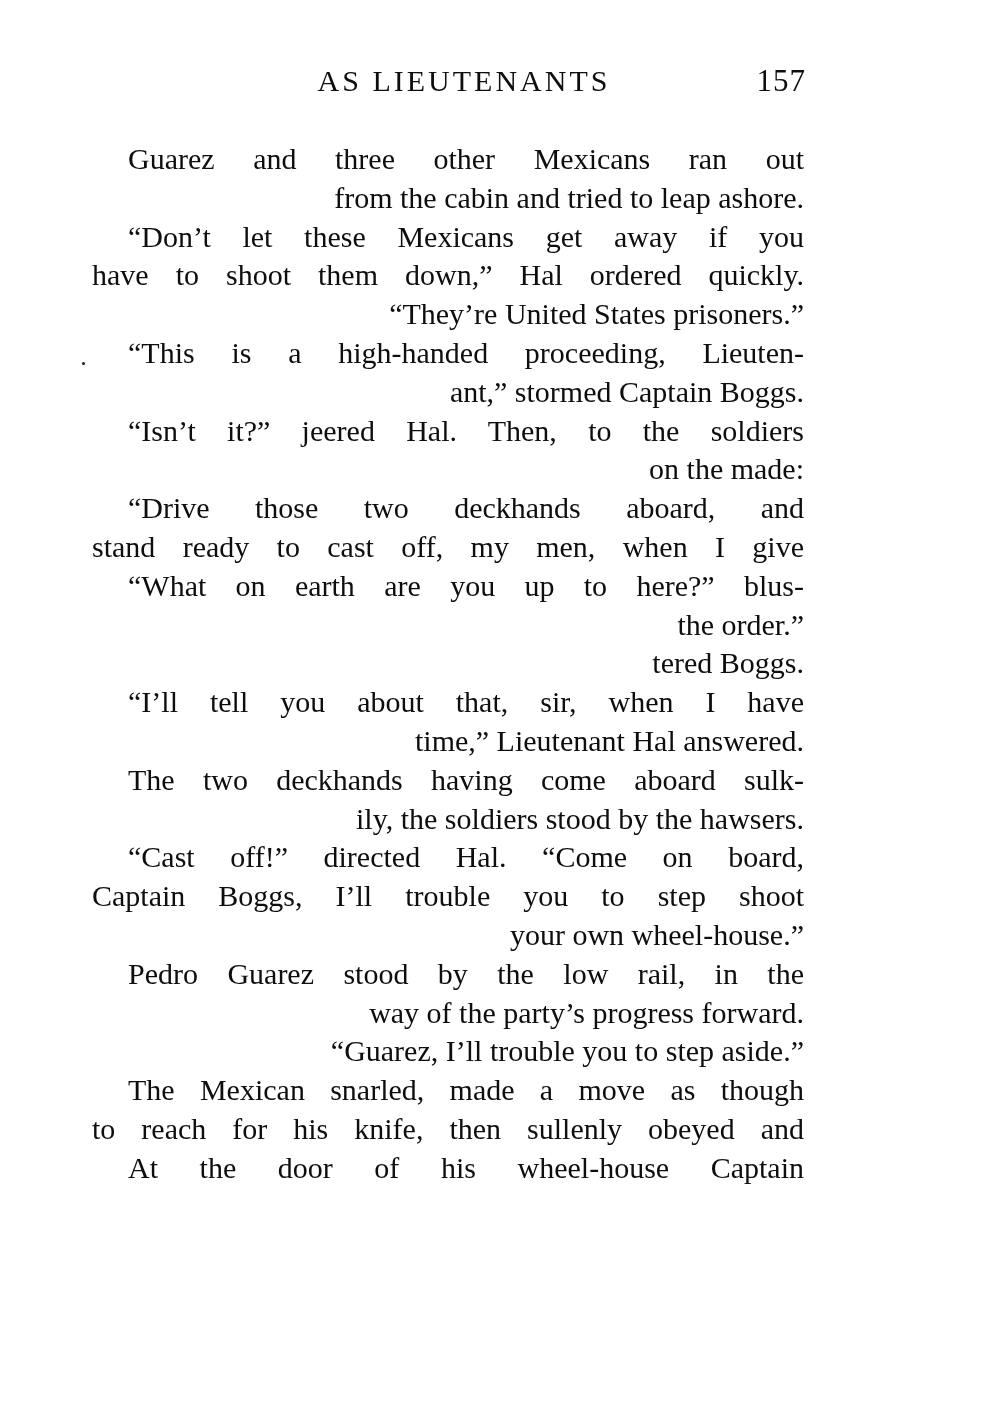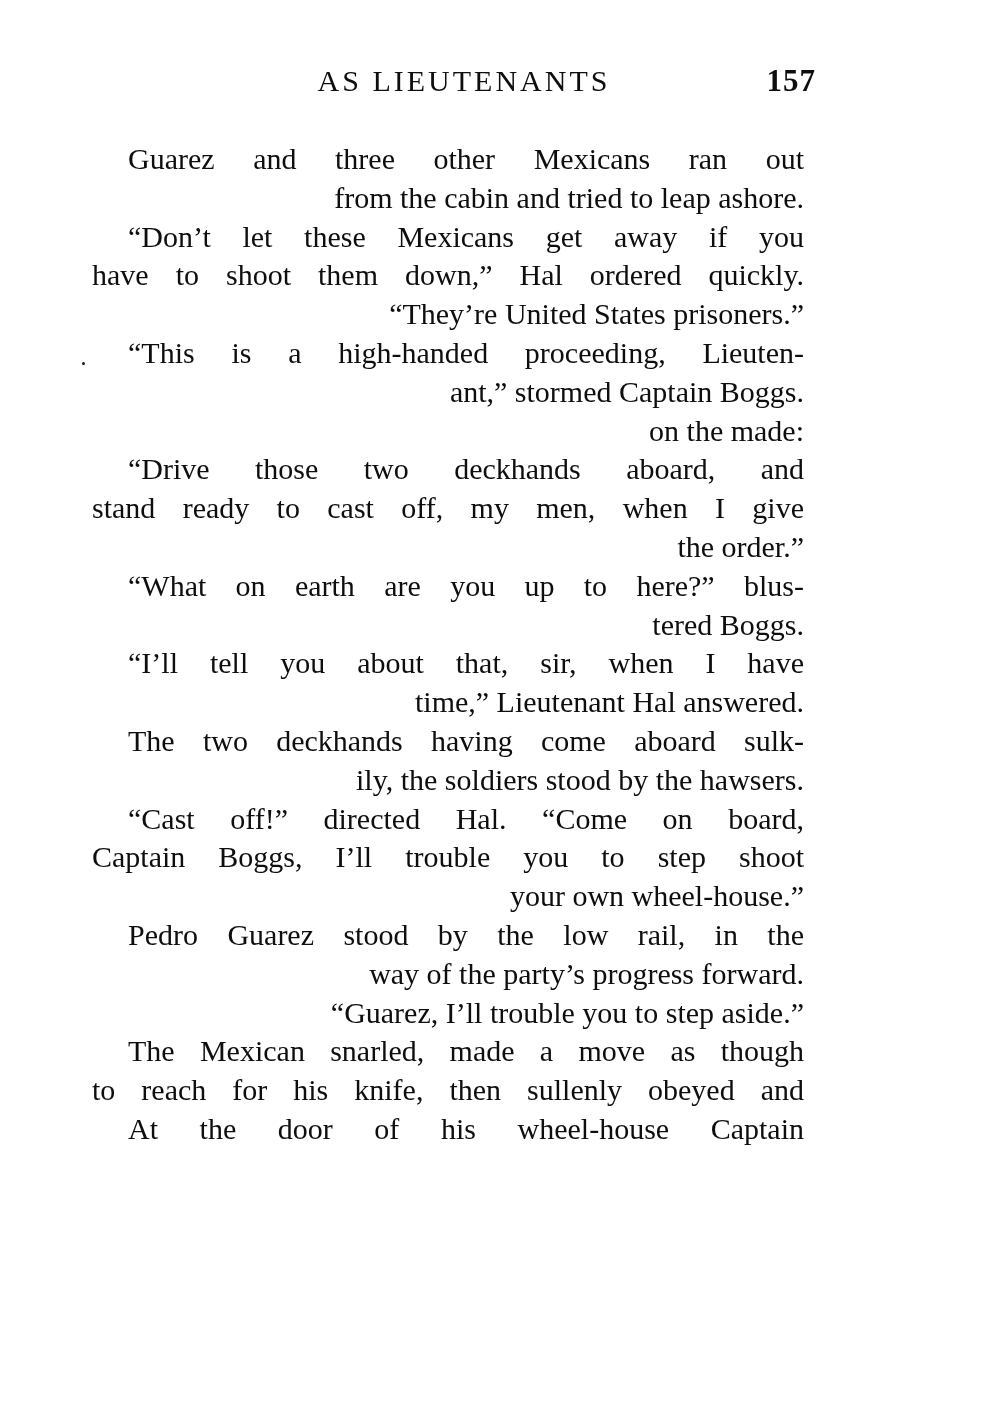--- a/index.html
+++ b/index.html
@@ -24,24 +24,24 @@
   }
   .running-title {
     position: absolute;
     left: 50%;
     transform: translateX(-50%);
     letter-spacing: 3px;
     white-space: nowrap;
   }
   .page-number {
     position: absolute;
-    right: 4px;
+    right: 14px;
     top: 0;
     font-size: 31px;
-    font-weight: bold;
+    font-weight: normal;
     letter-spacing: 1px;
   }
   .body-text {
     position: absolute;
     top: 140px;
     left: 92px;
     width: 712px;
     font-size: 30px;
   }
   .line {
@@ -73,25 +73,26 @@
   </div>
 
   <div class="body-text">
       <div class="line indent just">Guarez and three other Mexicans ran out</div>
       <div class="line">from the cabin and tried to leap ashore.</div>
       <div class="line indent just">“Don’t let these Mexicans get away if you</div>
       <div class="line just">have to shoot them down,” Hal ordered quickly.</div>
       <div class="line">“They’re United States prisoners.”</div>
       <div class="line indent just">“This is a high-handed proceeding, Lieuten-</div>
       <div class="line">ant,” stormed Captain Boggs.</div>
+      <div class="line indent just">“Isn’t it?” jeered Hal. Then, to the soldiers</div>
       <div class="line">on the made:</div>
       <div class="line indent just">“Drive those two deckhands aboard, and</div>
       <div class="line just">stand ready to cast off, my men, when I give</div>
+      <div class="line indent just">“What on earth are you up to here?” blus-</div>
       <div class="line">the order.”</div>
-      <div class="line indent just">“What on earth are you up to here?” blus-</div>
       <div class="line">tered Boggs.</div>
       <div class="line indent just">“I’ll tell you about that, sir, when I have</div>
       <div class="line">time,” Lieutenant Hal answered.</div>
       <div class="line indent just">The two deckhands having come aboard sulk-</div>
       <div class="line">ily, the soldiers stood by the hawsers.</div>
       <div class="line indent just">“Cast off!” directed Hal. “Come on board,</div>
       <div class="line just">Captain Boggs, I’ll trouble you to step shoot</div>
       <div class="line">your own wheel-house.”</div>
       <div class="line indent just">Pedro Guarez stood by the low rail, in the</div>
       <div class="line">way of the party’s progress forward.</div>

